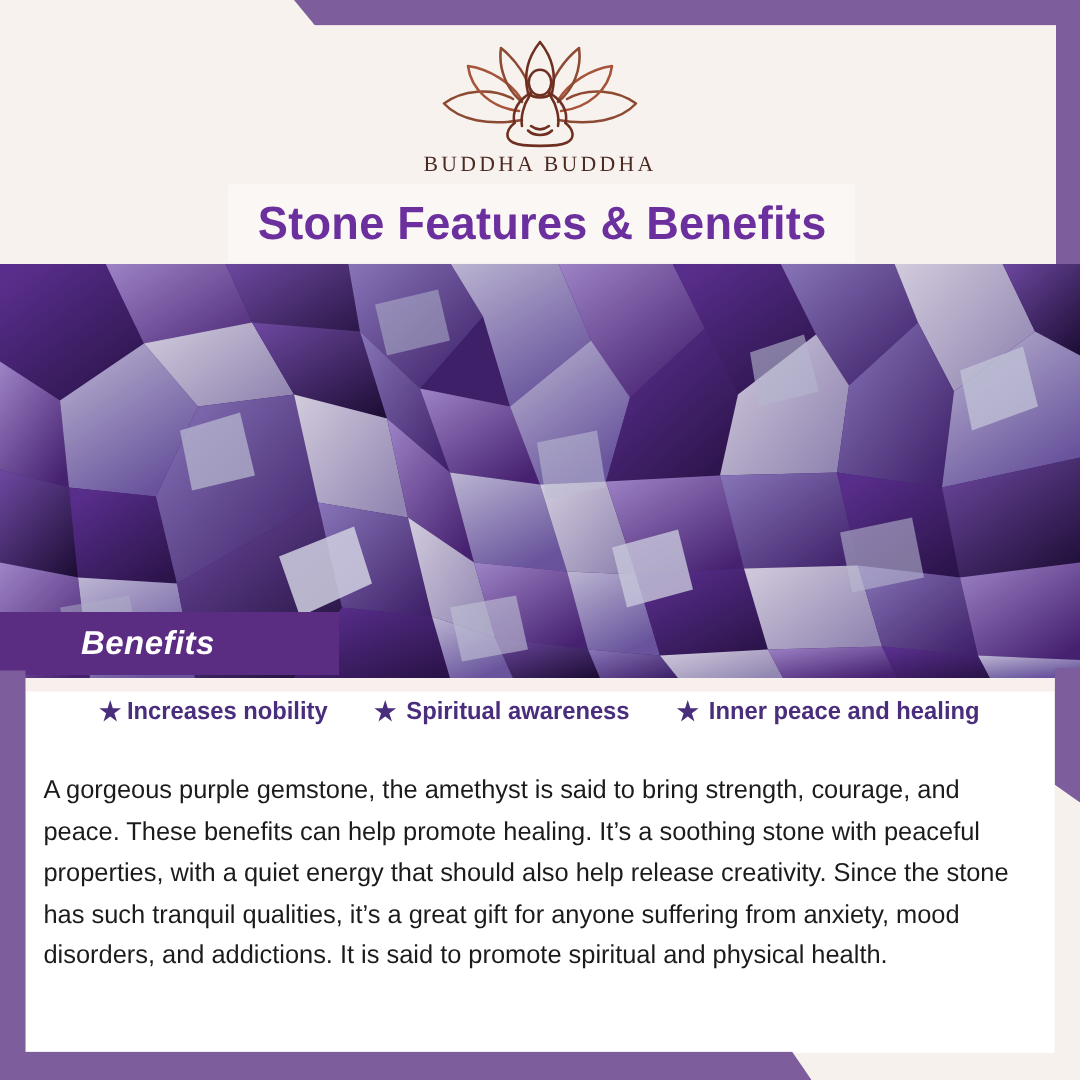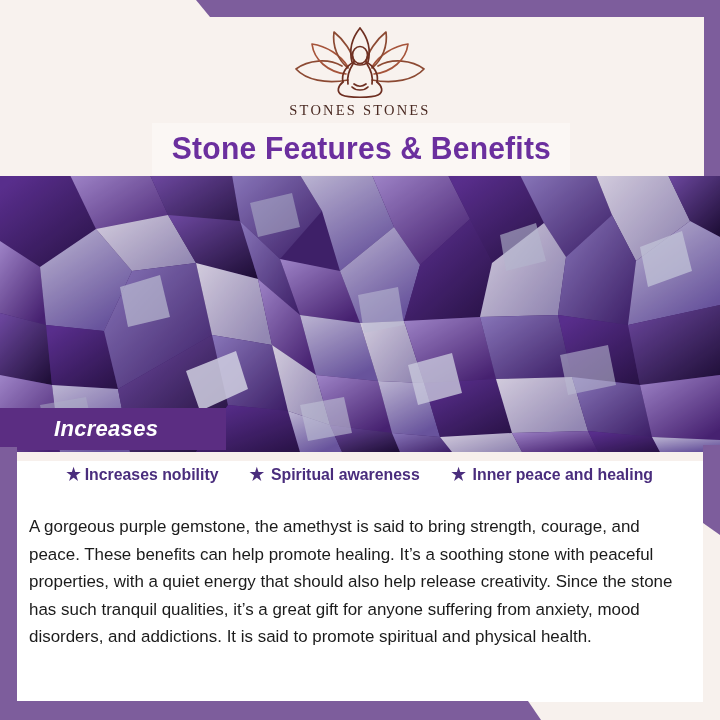--- a/index.html
+++ b/index.html
@@ -227,21 +227,21 @@
 
           <path d="M67 42 C63 48 61 56 62 62" stroke="#6e2f21"></path>
           <path d="M81 42 C85 48 87 56 86 62" stroke="#6e2f21"></path>
 
           <path d="M57 60 C52 64 50 70 56 73 C62 76 86 76 92 73 C98 70 96 64 91 60" stroke="#6e2f21"></path>
 
           <path d="M66 65 C70 69 78 69 82 65" stroke="#6e2f21"></path>
           <path d="M68 62 C72 65 76 65 80 62" stroke="#6e2f21"></path>
         </g>
       </svg>
-      <span class="logo-word">STONES STONES</span>
+      <span class="logo-word">BUDDHA BUDDHA</span>
     </div>
   </div>
 
   <div class="photo">
     <svg width="720" height="277" viewBox="0 0 720 277">
       <defs>
         <linearGradient id="g1" x1="0" y1="0" x2="1" y2="1">
           <stop offset="0" stop-color="#8f7fc0"></stop>
             <stop offset="1" stop-color="#3a1d63"></stop>
         </linearGradient>
@@ -332,21 +332,21 @@
       <polygon points="250,28 292,18 300,52 258,62" fill="#bcc3d4" opacity="0.55"></polygon>
       <polygon points="560,180 608,170 616,210 568,220" fill="#c6ccda" opacity="0.58"></polygon>
       <polygon points="40,230 86,222 94,260 48,268" fill="#b9bfd0" opacity="0.5"></polygon>
       <polygon points="358,120 398,112 404,150 364,158" fill="#cad0de" opacity="0.55"></polygon>
 
       <rect width="720" height="277" fill="#4a2380" opacity="0.10"></rect>
     </svg>
   </div>
 
   <div class="stone-label">
-    <span class="stone-label-text">Increases</span>
+    <span class="stone-label-text">Benefits</span>
   </div>
 
   <div class="title-plate">
     <span class="title-text">Stone Features &amp; Benefits</span>
   </div>
 
   <div class="content">
     <div class="content-top-fade"></div>
 
     <div class="benefits">

